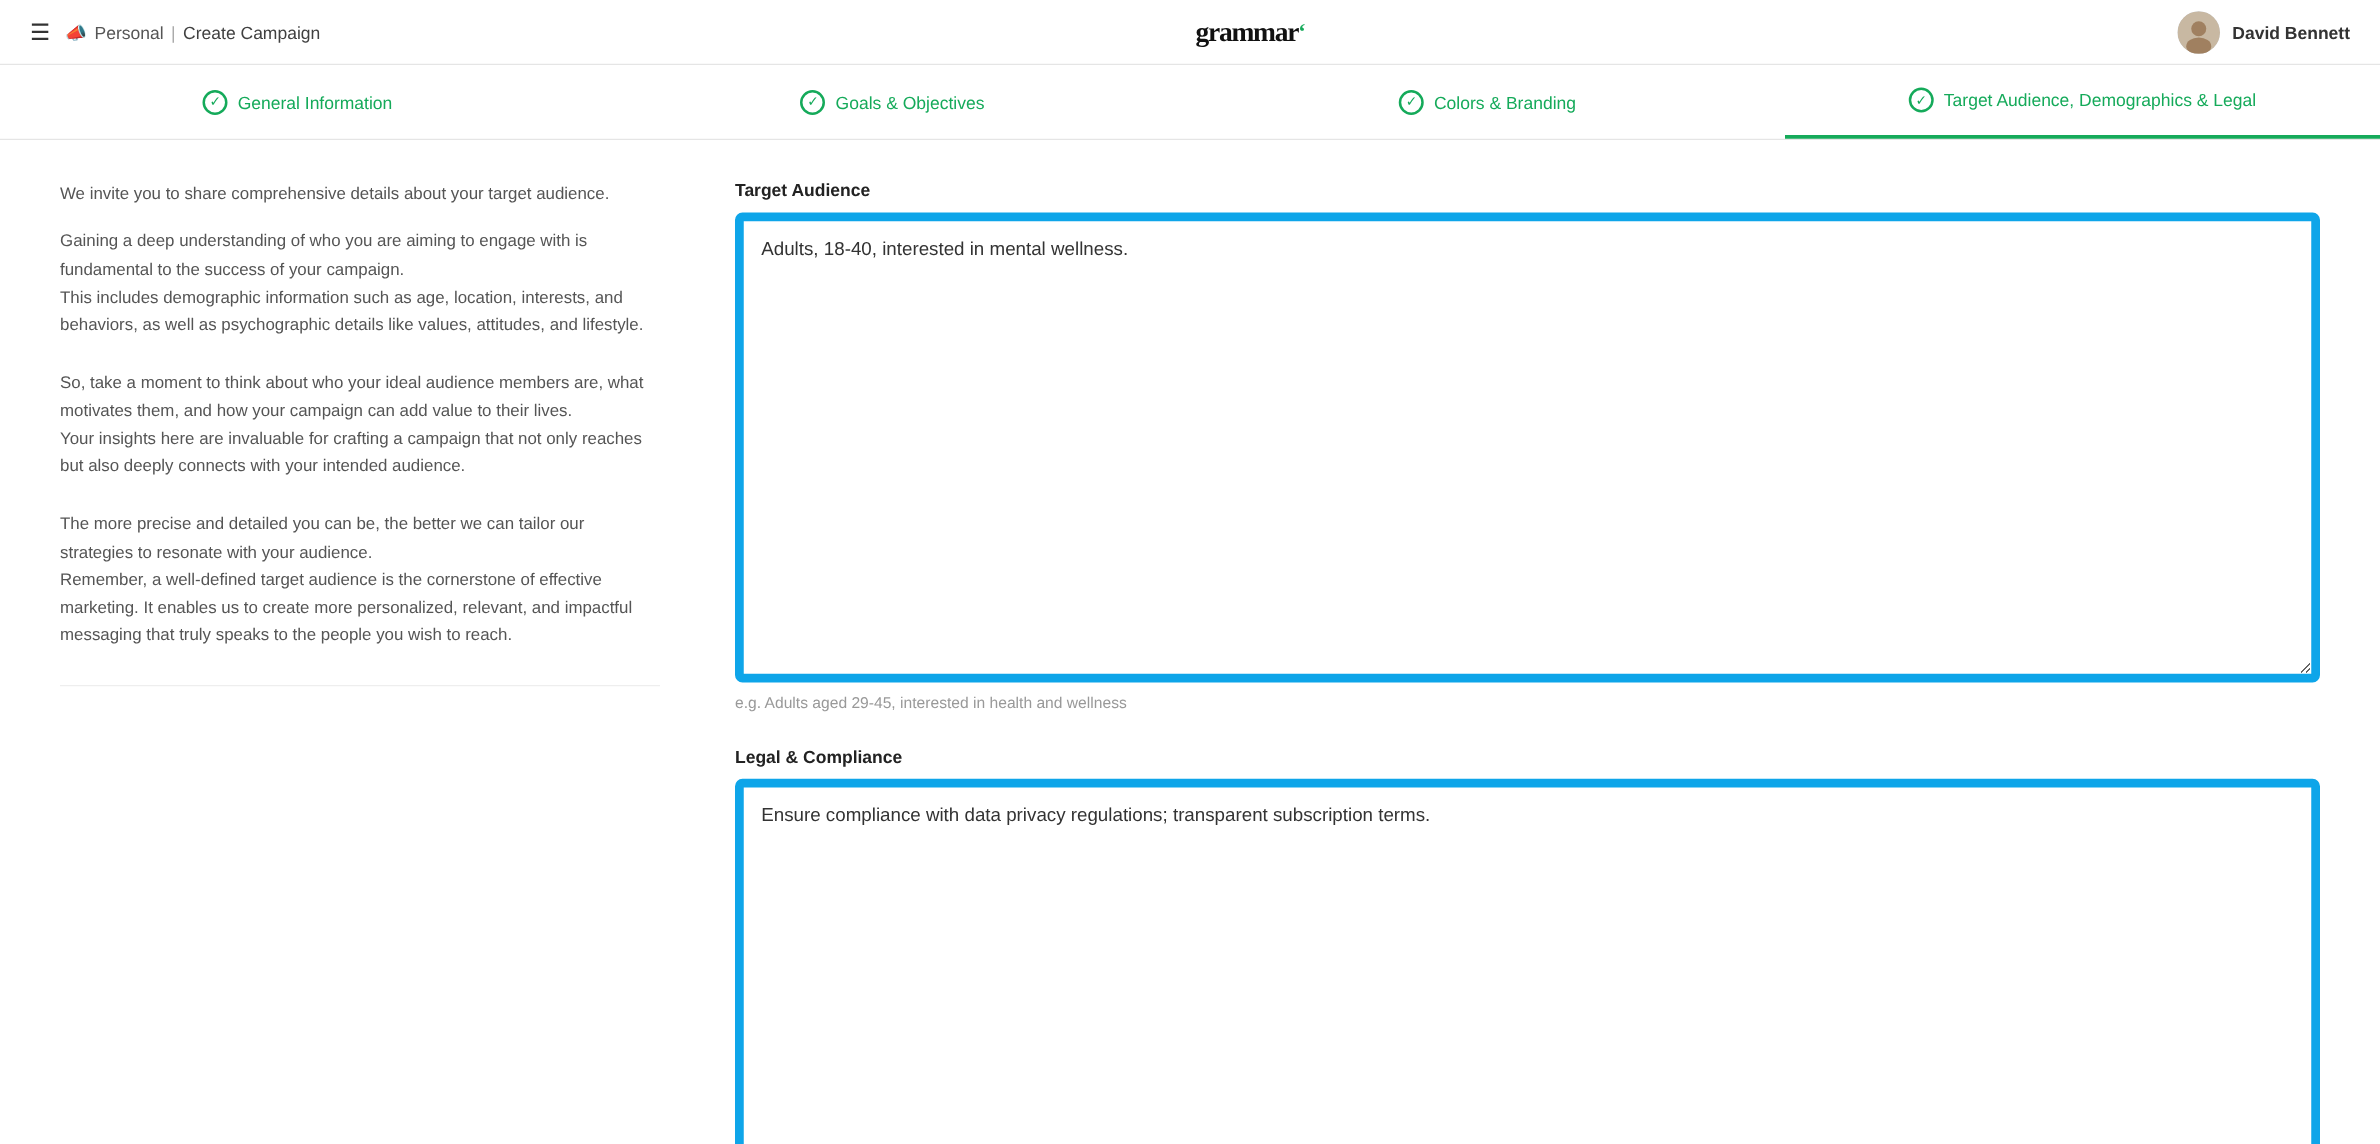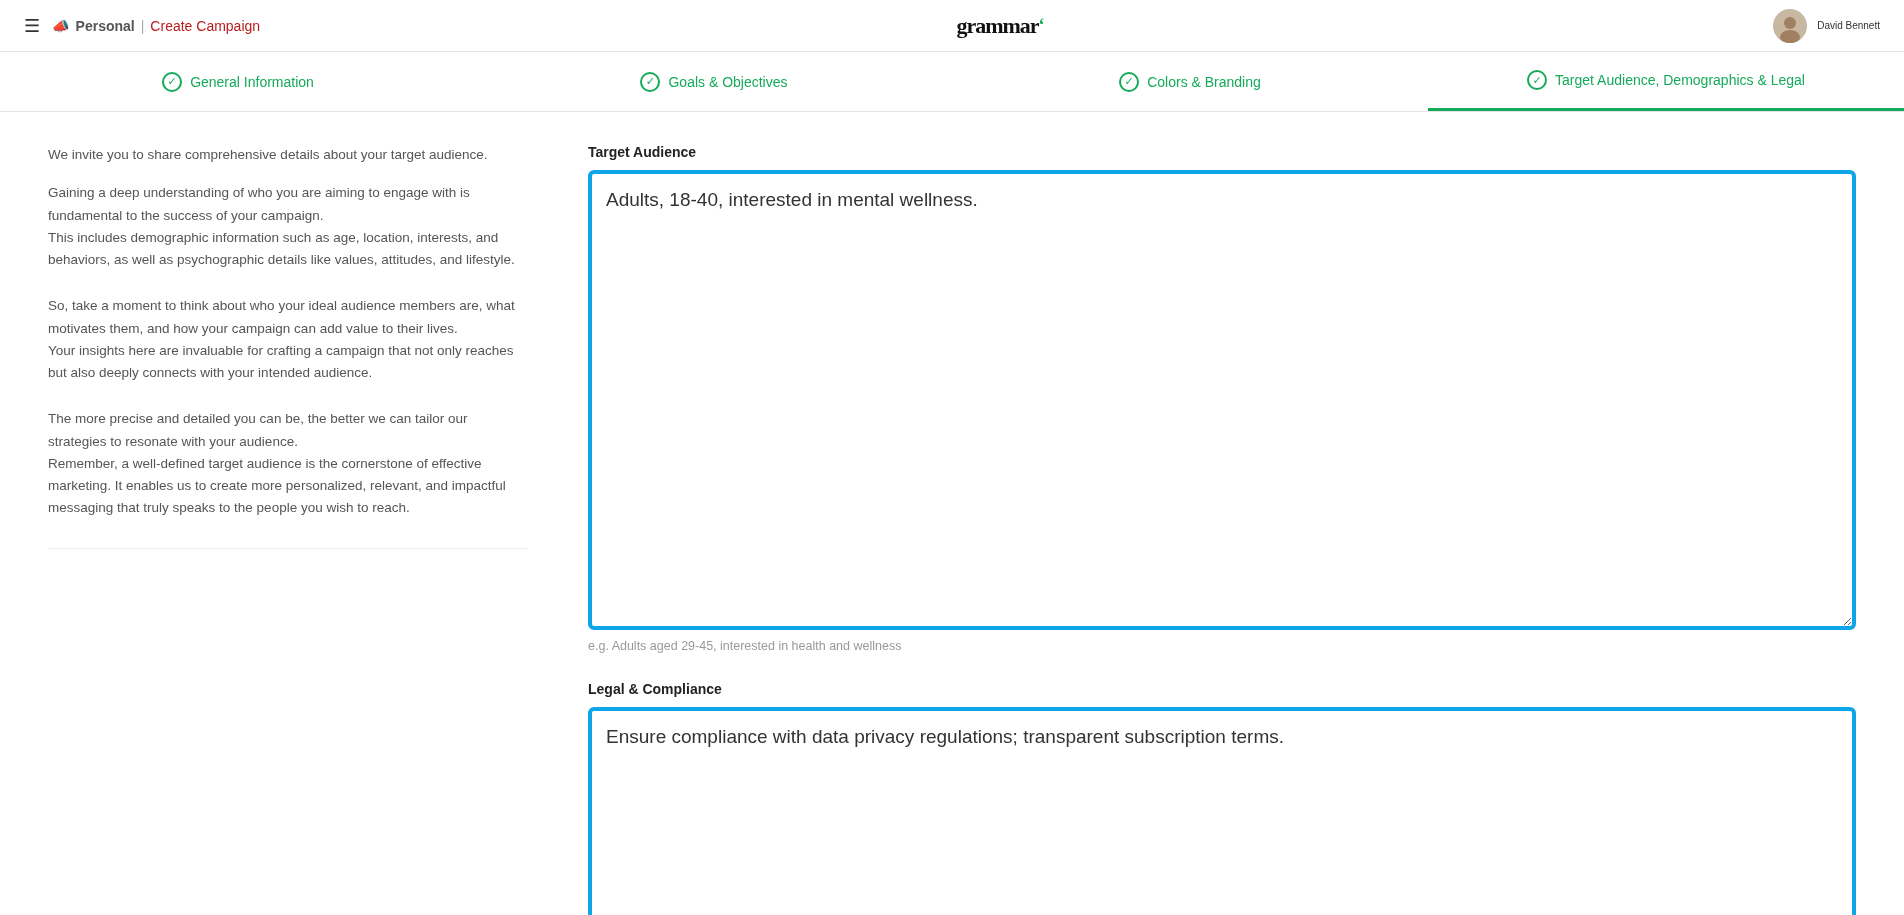--- a/index.html
+++ b/index.html
@@ -25,22 +25,22 @@
       color: #333;
     }
     .brand-area {
       display: flex;
       align-items: center;
       gap: 6px;
       font-size: 14px;
       color: #555;
     }
     .brand-separator { color: #aaa; }
-    .brand-name { font-weight: 700; }
-    .create-campaign-label { color: #b91c1c; }
+    .brand-name { font-weight: 400; }
+    .create-campaign-label { color: #404040; }
     .logo {
       font-family: Georgia, serif;
       font-size: 22px;
       font-weight: bold;
       letter-spacing: -1px;
       color: #111;
       position: absolute;
       left: 50%;
       transform: translateX(-50%);
     }
@@ -53,21 +53,21 @@
       width: 34px;
       height: 34px;
       border-radius: 50%;
       background: #ccc;
       overflow: hidden;
       display: flex;
       align-items: center;
       justify-content: center;
       font-size: 16px;
     }
-    .user-name { font-size: 10px; color: #333; }
+    .user-name { font-size: 14px; color: #333; font-weight: bold; }
 
     
     .steps-nav {
       display: flex;
       border-bottom: 1px solid #e5e5e5;
       position: relative;
     }
     .step-item {
       flex: 1;
       display: flex;
@@ -136,24 +136,24 @@
     }
     .field-label {
       font-size: 14px;
       font-weight: 600;
       color: #222;
       margin-bottom: 10px;
       display: block;
     }
     .field-textarea {
       width: 100%;
-      border: 4px solid #0ea5e9;
+      border: 7px solid #0ea5e9;
       border-radius: 6px;
       padding: 12px 14px;
-      font-size: 19px;
+      font-size: 15px;
       color: #333;
       resize: vertical;
       outline: none;
       font-family: inherit;
       line-height: 1.5;
     }
     .field-hint {
       font-size: 12.5px;
       color: #999;
       margin-top: 6px;

